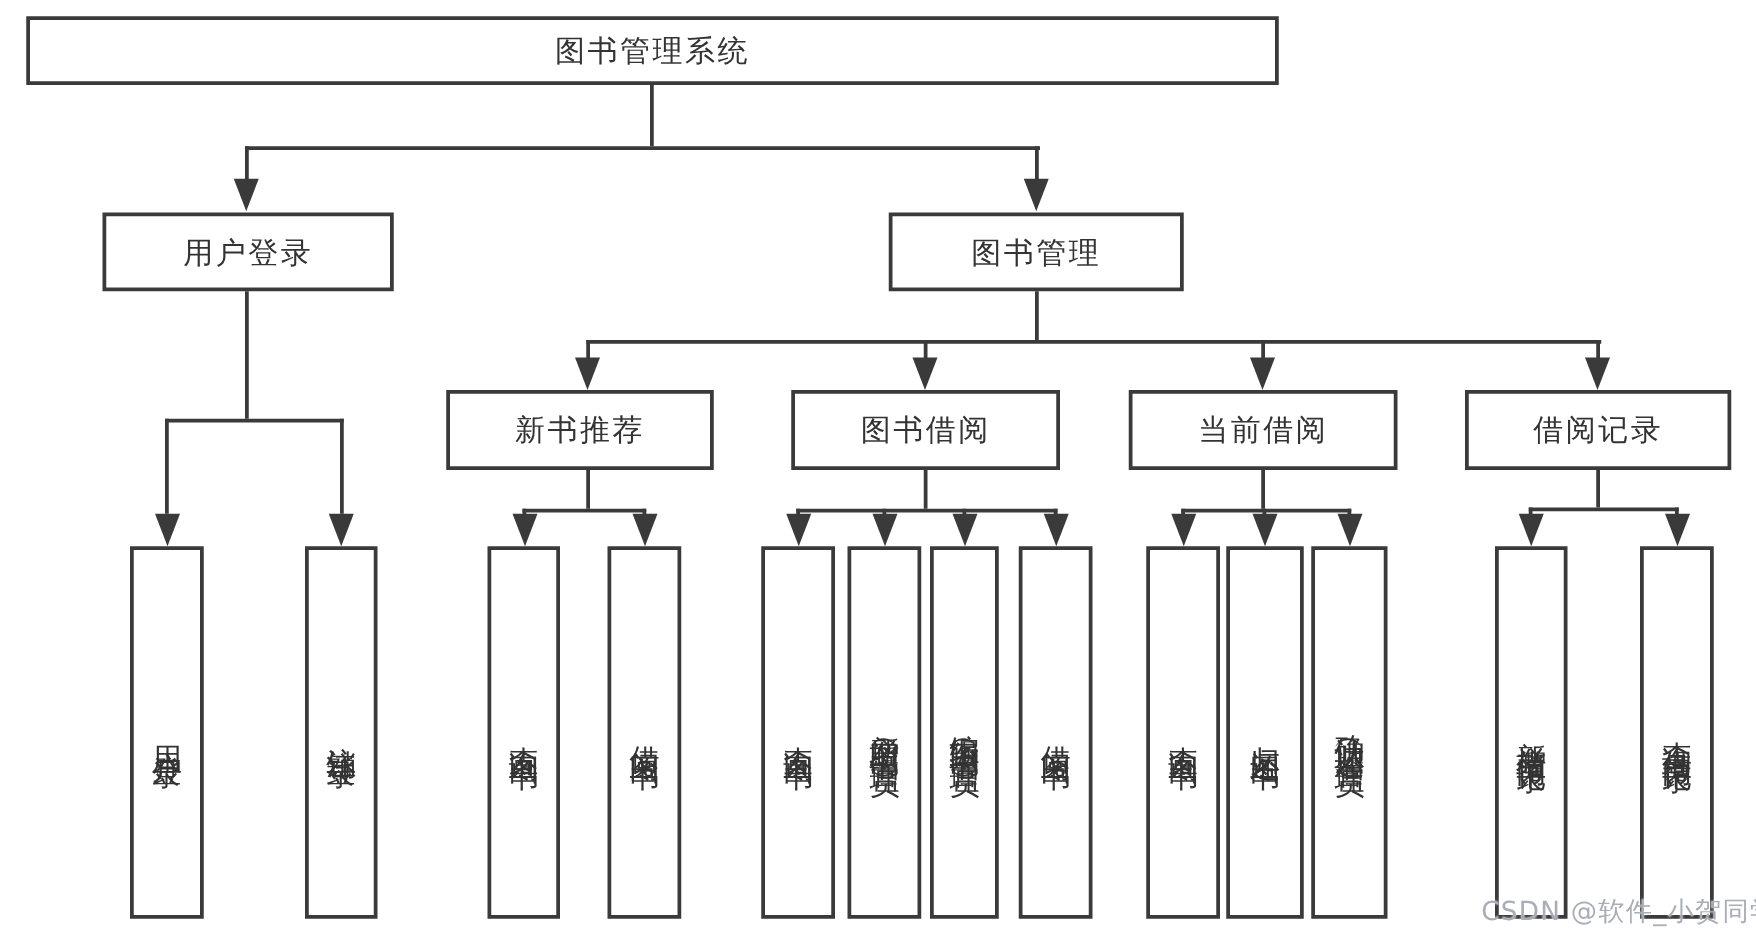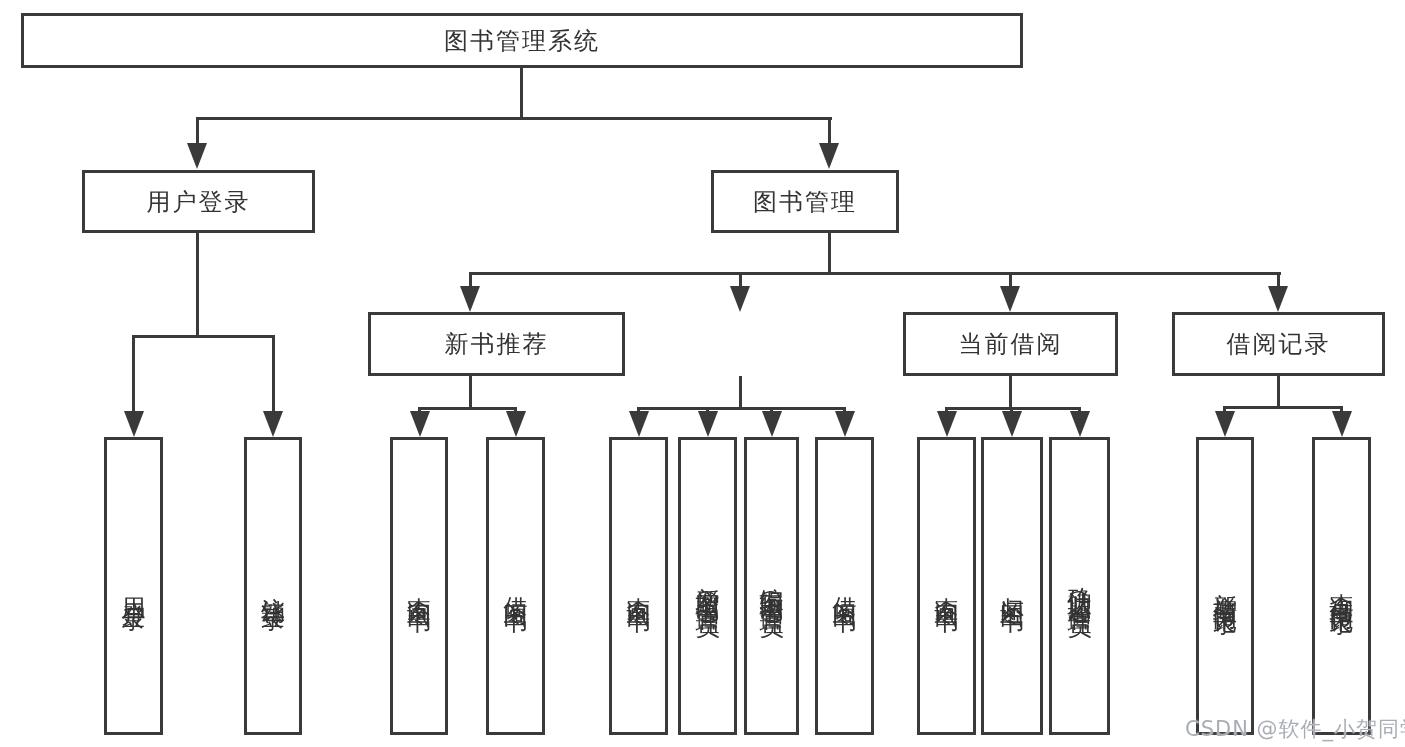--- a/index.html
+++ b/index.html
@@ -77,21 +77,21 @@
   <div class="vl" style="left:520px; top:68px; height:49px;"></div>
   <div class="hl" style="left:196px; top:117px; width:636px;"></div>
   <div class="vl" style="left:196px; top:117px; height:27px;"></div>
   <div class="ar" style="left:187px; top:143px;"></div>
   <div class="vl" style="left:828px; top:117px; height:27px;"></div>
   <div class="ar" style="left:819px; top:143px;"></div>
 
   <div class="node" style="left:82px; top:170px; width:233px; height:63px;">
     <span>用户登录</span>
   </div>
-  <div class="node" style="left:711px; top:170px; width:188px; height:63px;">
+  <div class="node" style="left:711px; top:170px; width:236px; height:63px;">
     <span>图书管理</span>
   </div>
 
   <div class="vl" style="left:196px; top:233px; height:102px;"></div>
   <div class="hl" style="left:132px; top:335px; width:143px;"></div>
   <div class="vl" style="left:132px; top:335px; height:76px;"></div>
   <div class="ar" style="left:124px; top:411px;"></div>
   <div class="vl" style="left:272px; top:335px; height:76px;"></div>
   <div class="ar" style="left:263px; top:411px;"></div>
 
@@ -99,22 +99,25 @@
   <div class="hl" style="left:469px; top:272px; width:812px;"></div>
   <div class="vl" style="left:469px; top:272px; height:15px;"></div>
   <div class="ar" style="left:460px; top:286px;"></div>
   <div class="vl" style="left:739px; top:272px; height:15px;"></div>
   <div class="ar" style="left:730px; top:286px;"></div>
   <div class="vl" style="left:1009px; top:272px; height:15px;"></div>
   <div class="ar" style="left:1000px; top:286px;"></div>
   <div class="vl" style="left:1277px; top:272px; height:15px;"></div>
   <div class="ar" style="left:1268px; top:286px;"></div>
 
-  <div class="node" style="left:368px; top:312px; width:257px; height:64px;">
+  <div class="node" style="left:357px; top:312px; width:214px; height:64px;">
     <span>新书推荐</span>
+  </div>
+  <div class="node" style="left:633px; top:312px; width:215px; height:64px;">
+    <span>图书借阅</span>
   </div>
   <div class="node" style="left:1172px; top:312px; width:213px; height:64px;">
     <span>借阅记录</span>
   </div>
   <div class="node" style="left:903px; top:312px; width:215px; height:64px;">
     <span>当前借阅</span>
   </div>
 
   <div class="vl" style="left:469px; top:376px; height:31px;"></div>
   <div class="hl" style="left:418px; top:407px; width:99px;"></div>

